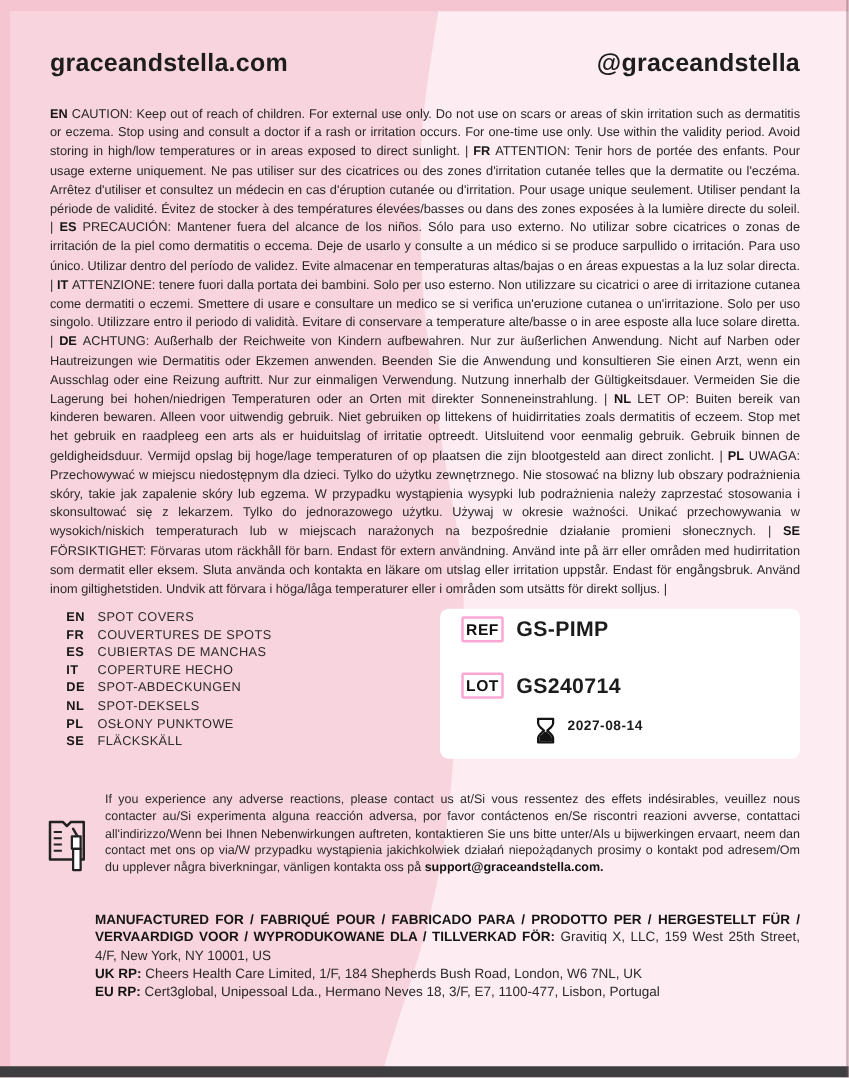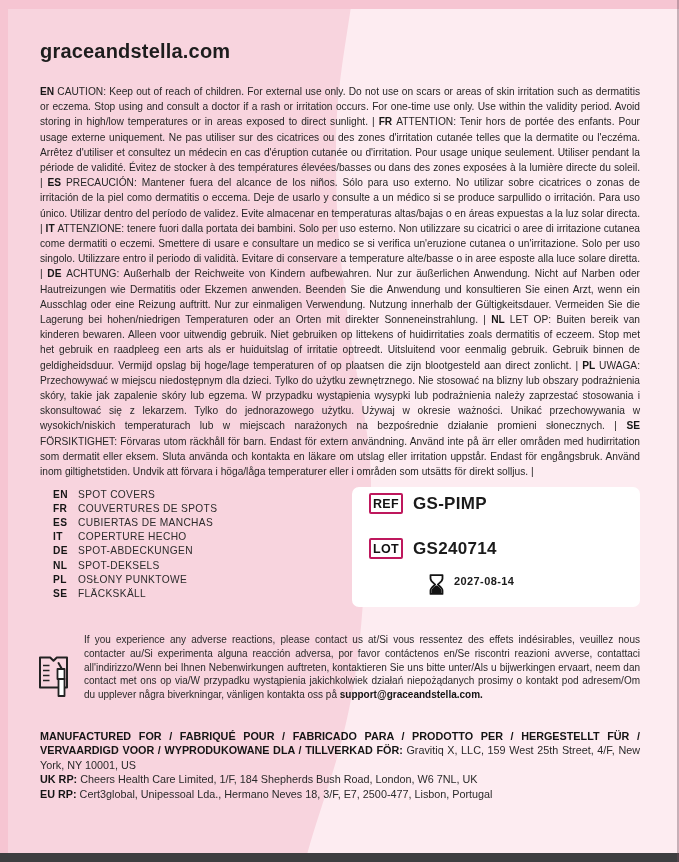--- a/index.html
+++ b/index.html
@@ -44,36 +44,36 @@
   .pn-row{display:flex;height:14.2px;align-items:center;font-size:10.2px;letter-spacing:.35px;}
   .pn-code{font-weight:bold;width:25px;color:#161616;}
   .pn-name{color:#2c2c2c;}
 
   .refbox{
     position:absolute;left:352px;top:487px;width:288px;height:120px;
     background:var(--box-bg);border-radius:7px;
   }
   .tagbox{
     position:absolute;left:17px;width:34px;height:21px;
-    border:2px solid #be185d;border-radius:2px;
+    border:2px solid #f9a8d4;border-radius:2px;
     display:flex;align-items:center;justify-content:center;
     font-size:12.5px;font-weight:bold;letter-spacing:.4px;color:#111;
   }
   .tagval{position:absolute;left:61px;font-size:17px;font-weight:bold;letter-spacing:.3px;color:#1b1b1b;}
   .row-ref .tagbox{top:6px;} .row-ref .tagval{top:7px;}
   .row-lot .tagbox{top:51px;} .row-lot .tagval{top:52px;}
   .expiry-icon{position:absolute;left:77px;top:86px;width:15px;height:23px;}
   .expiry-date{position:absolute;left:102px;top:88px;font-size:11px;font-weight:bold;letter-spacing:.4px;color:#1b1b1b;}
 
   .adverse{position:absolute;left:84px;top:633px;width:556px;font-size:10px;line-height:13.8px;text-align:justify;color:#2a2a2a;}
   .adverse b{font-weight:bold;color:#141414;}
   .booklet{position:absolute;left:37px;top:653px;width:33px;height:48px;}
 
   .mfr{position:absolute;left:40px;top:729px;width:600px;font-size:10.8px;line-height:14.4px;color:#2a2a2a;}
-  .mfr .mf-line{text-align:justify;}
+  .mfr .mf-line{text-align:justify;margin-left:36px;}
   .mfr .mf-line:last-child,.mfr .mf-line.single{text-align:left;}
   .mfr b{font-weight:bold;color:#141414;}
 
   .madein{position:absolute;left:40px;top:795px;width:302px;font-size:11px;line-height:13px;font-weight:bold;text-align:justify;color:#161616;letter-spacing:.1px;}
 </style>
 </head>
 <body>
 
 <div class="label">
 
@@ -82,20 +82,21 @@
              C355,375 366,410 370,460 C374,515 366,560 362,615
              C358,665 352,700 342,740 C331,782 316,820 305,862
              L679,862 L679,0 Z" fill="#fdecf1"></path>
   </svg>
 
   <div class="frame-top"></div>
   <div class="frame-left"></div>
 
   <div class="hdr">
     <span class="site">graceandstella.com</span>
+    <span class="handle">@graceandstella</span>
   </div>
 
   <p class="caution" id="caution"><b>EN </b><span>CAUTION: Keep out of reach of children. For external use only. Do not use on scars or areas of skin irritation such as dermatitis or eczema. Stop using and consult a doctor if a rash or irritation occurs. For one-time use only. Use within the validity period. Avoid storing in high/low temperatures or in areas exposed to direct sunlight.</span><span> | </span><b>FR </b><span>ATTENTION: Tenir hors de portée des enfants. Pour usage externe uniquement. Ne pas utiliser sur des cicatrices ou des zones d'irritation cutanée telles que la dermatite ou l'eczéma. Arrêtez d'utiliser et consultez un médecin en cas d'éruption cutanée ou d'irritation. Pour usage unique seulement. Utiliser pendant la période de validité. Évitez de stocker à des températures élevées/basses ou dans des zones exposées à la lumière directe du soleil.</span><span> | </span><b>ES </b><span>PRECAUCIÓN: Mantener fuera del alcance de los niños. Sólo para uso externo. No utilizar sobre cicatrices o zonas de irritación de la piel como dermatitis o eccema. Deje de usarlo y consulte a un médico si se produce sarpullido o irritación. Para uso único. Utilizar dentro del período de validez. Evite almacenar en temperaturas altas/bajas o en áreas expuestas a la luz solar directa.</span><span> | </span><b>IT </b><span>ATTENZIONE: tenere fuori dalla portata dei bambini. Solo per uso esterno. Non utilizzare su cicatrici o aree di irritazione cutanea come dermatiti o eczemi. Smettere di usare e consultare un medico se si verifica un'eruzione cutanea o un'irritazione. Solo per uso singolo. Utilizzare entro il periodo di validità. Evitare di conservare a temperature alte/basse o in aree esposte alla luce solare diretta.</span><span> | </span><b>DE </b><span>ACHTUNG: Außerhalb der Reichweite von Kindern aufbewahren. Nur zur äußerlichen Anwendung. Nicht auf Narben oder Hautreizungen wie Dermatitis oder Ekzemen anwenden. Beenden Sie die Anwendung und konsultieren Sie einen Arzt, wenn ein Ausschlag oder eine Reizung auftritt. Nur zur einmaligen Verwendung. Nutzung innerhalb der Gültigkeitsdauer. Vermeiden Sie die Lagerung bei hohen/niedrigen Temperaturen oder an Orten mit direkter Sonneneinstrahlung.</span><span> | </span><b>NL </b><span>LET OP: Buiten bereik van kinderen bewaren. Alleen voor uitwendig gebruik. Niet gebruiken op littekens of huidirritaties zoals dermatitis of eczeem. Stop met het gebruik en raadpleeg een arts als er huiduitslag of irritatie optreedt. Uitsluitend voor eenmalig gebruik. Gebruik binnen de geldigheidsduur. Vermijd opslag bij hoge/lage temperaturen of op plaatsen die zijn blootgesteld aan direct zonlicht.</span><span> | </span><b>PL </b><span>UWAGA: Przechowywać w miejscu niedostępnym dla dzieci. Tylko do użytku zewnętrznego. Nie stosować na blizny lub obszary podrażnienia skóry, takie jak zapalenie skóry lub egzema. W przypadku wystąpienia wysypki lub podrażnienia należy zaprzestać stosowania i skonsultować się z lekarzem. Tylko do jednorazowego użytku. Używaj w okresie ważności. Unikać przechowywania w wysokich/niskich temperaturach lub w miejscach narażonych na bezpośrednie działanie promieni słonecznych.</span><span> | </span><b>SE </b><span>FÖRSIKTIGHET: Förvaras utom räckhåll för barn. Endast för extern användning. Använd inte på ärr eller områden med hudirritation som dermatit eller eksem. Sluta använda och kontakta en läkare om utslag eller irritation uppstår. Endast för engångsbruk. Använd inom giltighetstiden. Undvik att förvara i höga/låga temperaturer eller i områden som utsätts för direkt solljus.</span><span> | </span></p>
 
   <div class="ingredients">
   </div>
 
   <div class="names" id="names">
       <div class="pn-row">
         <span class="pn-code">EN</span>
@@ -162,20 +163,20 @@
     <div class="mf-line">
       <b>MANUFACTURED FOR / FABRIQUÉ POUR / FABRICADO PARA / PRODOTTO PER / HERGESTELLT FÜR / VERVAARDIGD VOOR / WYPRODUKOWANE DLA / TILLVERKAD FÖR:</b>
       <span>Gravitiq X, LLC, 159 West 25th Street, 4/F, New York, NY 10001, US</span>
     </div>
     <div class="mf-line single">
       <b>UK RP:</b>
       <span>Cheers Health Care Limited, 1/F, 184 Shepherds Bush Road, London, W6 7NL, UK</span>
     </div>
     <div class="mf-line single">
       <b>EU RP:</b>
-      <span>Cert3global, Unipessoal Lda., Hermano Neves 18, 3/F, E7, 2500-477, Lisbon, Portugal</span>
+      <span>Cert3global, Unipessoal Lda., Hermano Neves 18, 3/F, E7, 1100-477, Lisbon, Portugal</span>
     </div>
   </div>
 
 
   <div class="bottom-bar"></div>
   <div class="edge-right"></div>
 </div>
 
 </body></html>

